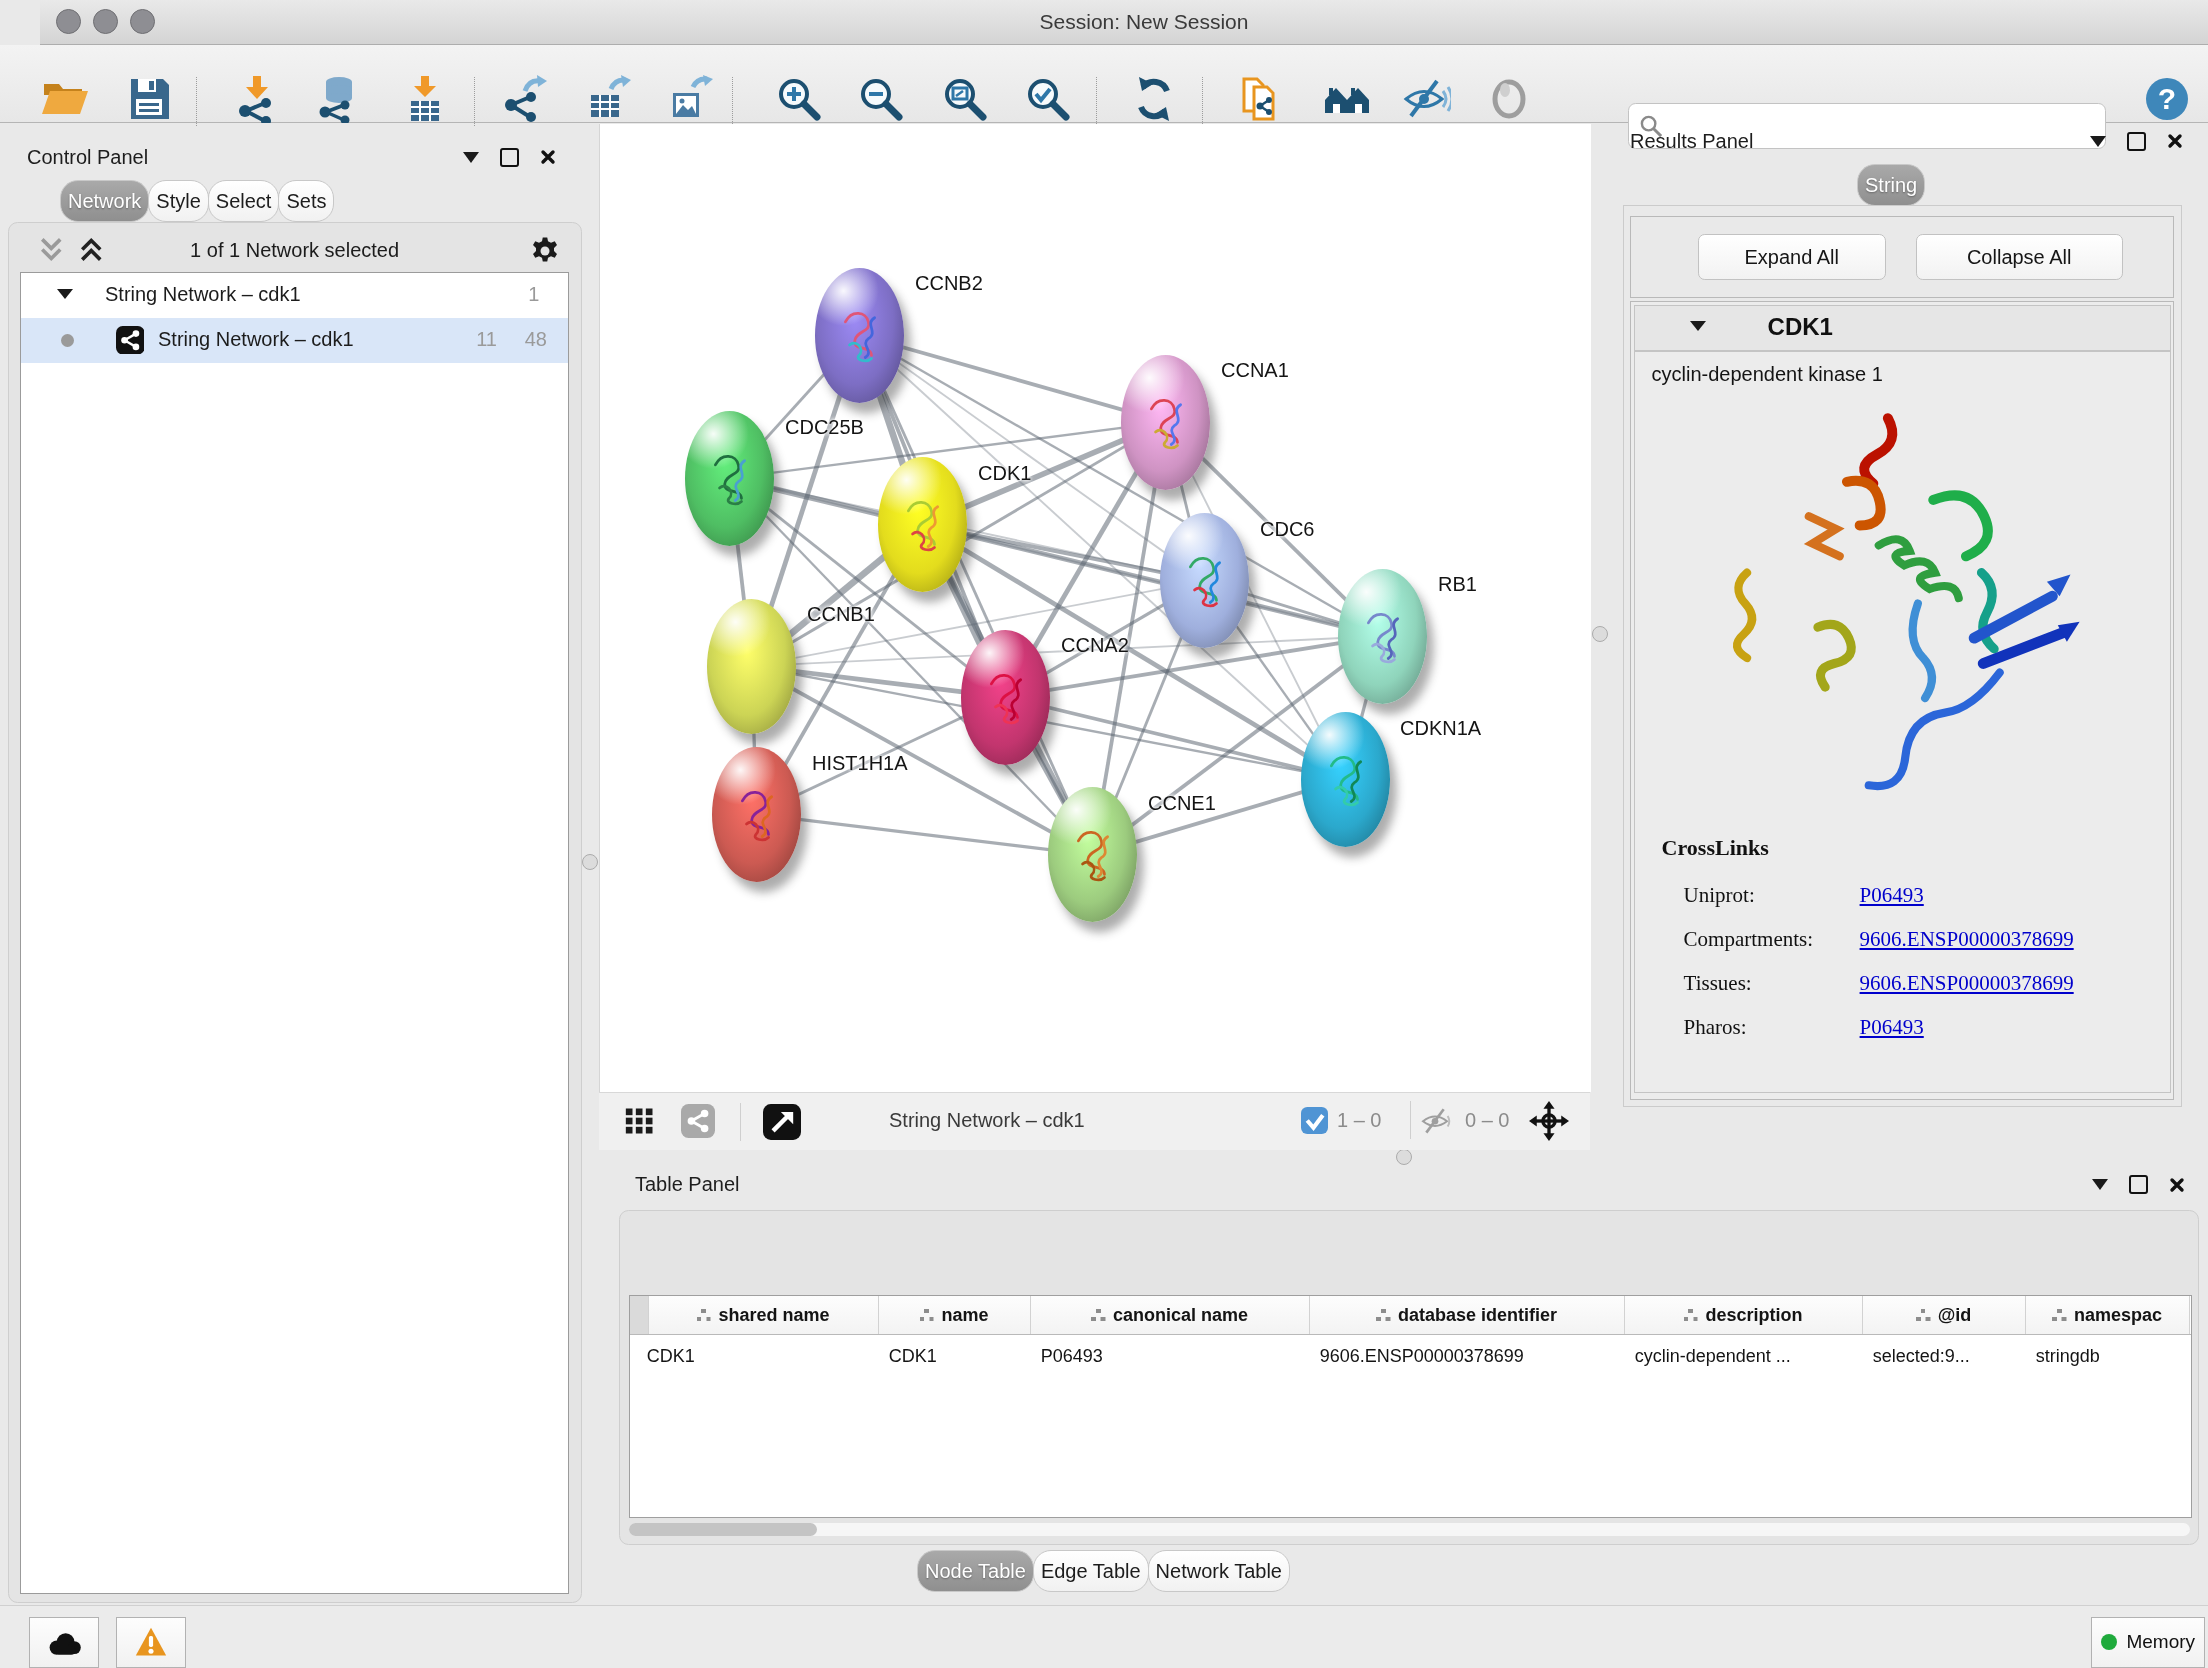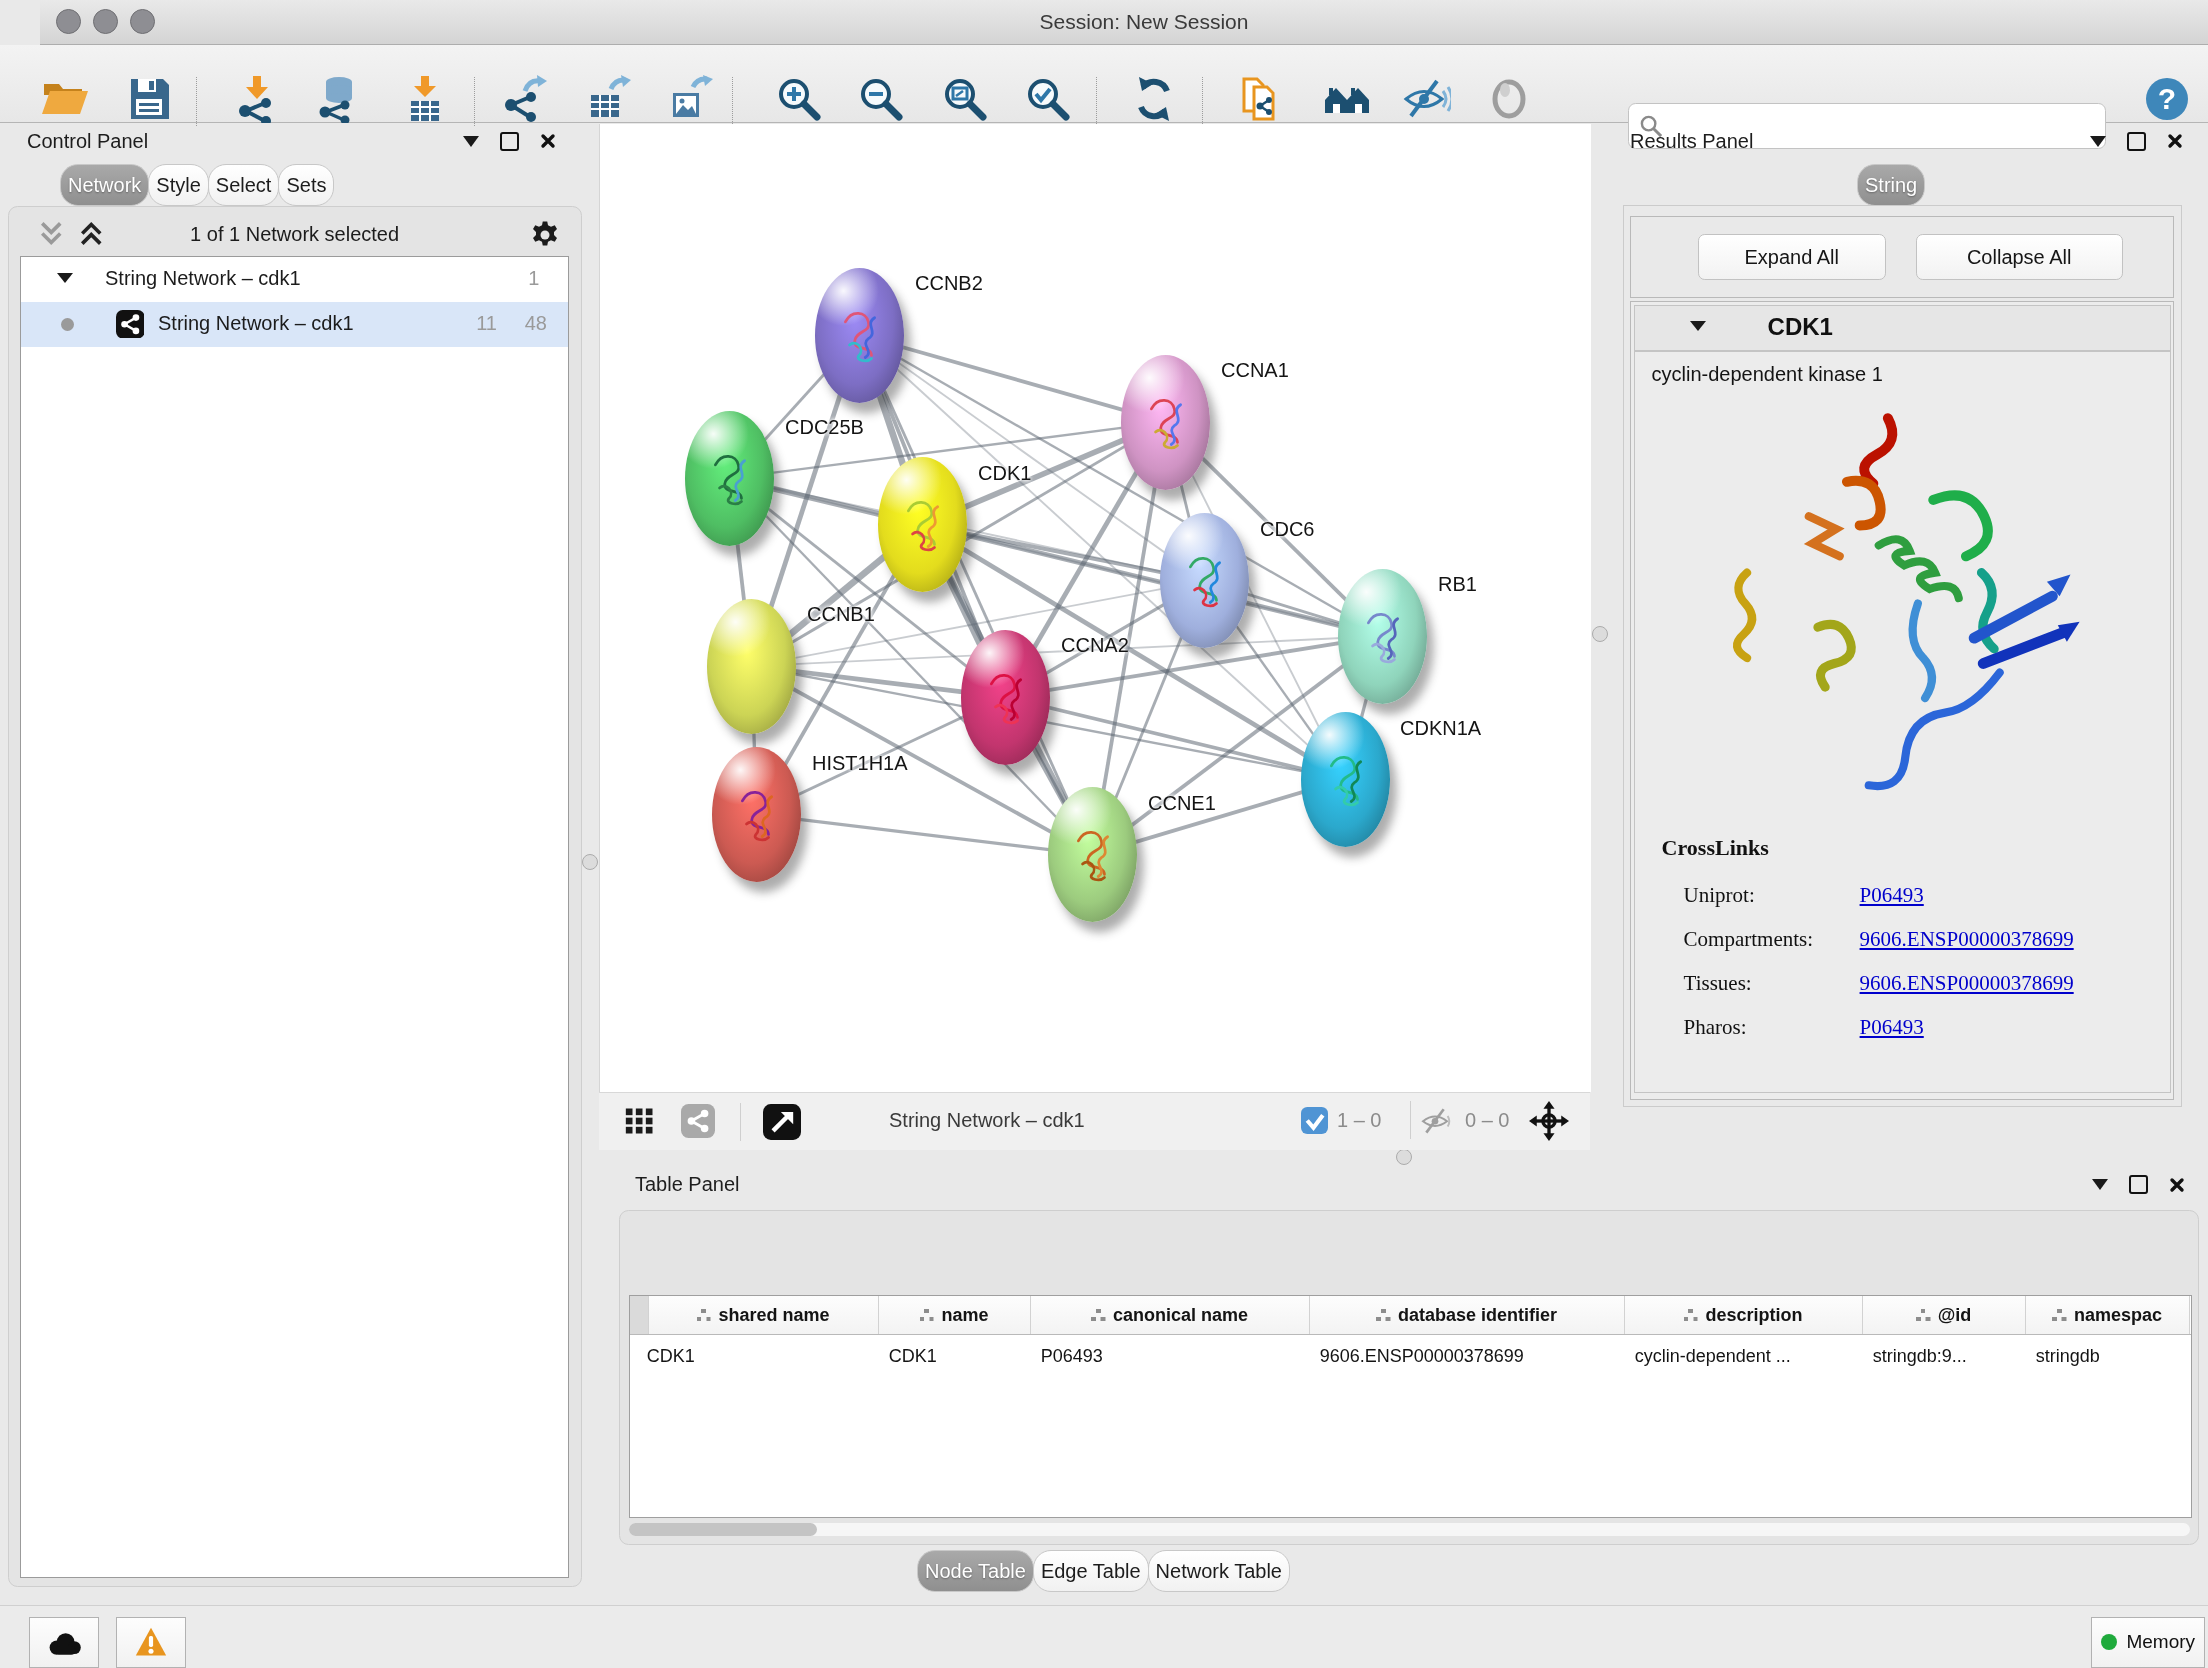--- a/index.html
+++ b/index.html
@@ -319,21 +319,21 @@
     <input type="text" placeholder="" style="">
   </div>
   <div class="tbtn" style="left:2140px">
     <svg viewBox="0 0 48 48">
         <circle cx="24" cy="24" r="21" fill="#3e87ba"></circle>
         <text x="24" y="34" text-anchor="middle" font-size="30" font-weight="bold" fill="#fff">?</text>
       </svg>
     </div>
 </div>
 
-<div class="abs" style="left:0;top:122px;width:588px;height:1332px">
+<div class="abs" style="left:0;top:138px;width:588px;height:1332px">
   <span class="panel-title abs" style="left:27px;top:7.6px">Control Panel</span>
   <span class="wbtns" style="right:32px;top:9.5px">
     <span class="tri-down" style="border-top-width:11.4px"></span>
     <span class="wbtn box"></span>
     <svg class="wbtn xicon" viewBox="0 0 16 16">
         <path d="M3 3l10 10M13 3L3 13" stroke="#111" stroke-width="3.4" stroke-linecap="round"></path>
       </svg>
   </span>
   <div class="cp-tabs">
     <div class="tab active">Network</div>
@@ -716,21 +716,21 @@
         </div>
       </div>
     <div>
         <div class="trow">
           <div class="td" style="width: 7.6px; padding: 0px;"></div>
           <div class="td" style="width: 242px;">CDK1</div>
           <div class="td" style="width: 152px;">CDK1</div>
           <div class="td" style="width: 279px;">P06493</div>
           <div class="td" style="width: 315px;">9606.ENSP00000378699</div>
           <div class="td" style="width: 238px;">cyclin-dependent ...</div>
-          <div class="td" style="width: 163px;">stringdb:9...</div>
+          <div class="td" style="width: 163px;">selected:9...</div>
           <div class="td" style="width: 164px;">stringdb</div>
         </div>
       </div>
   </div>
   <div class="hscroll">
       <div class="thumb"></div>
     </div>
 </div>
 <div class="tp-tabs">
   <div class="tab active">Node Table</div>

